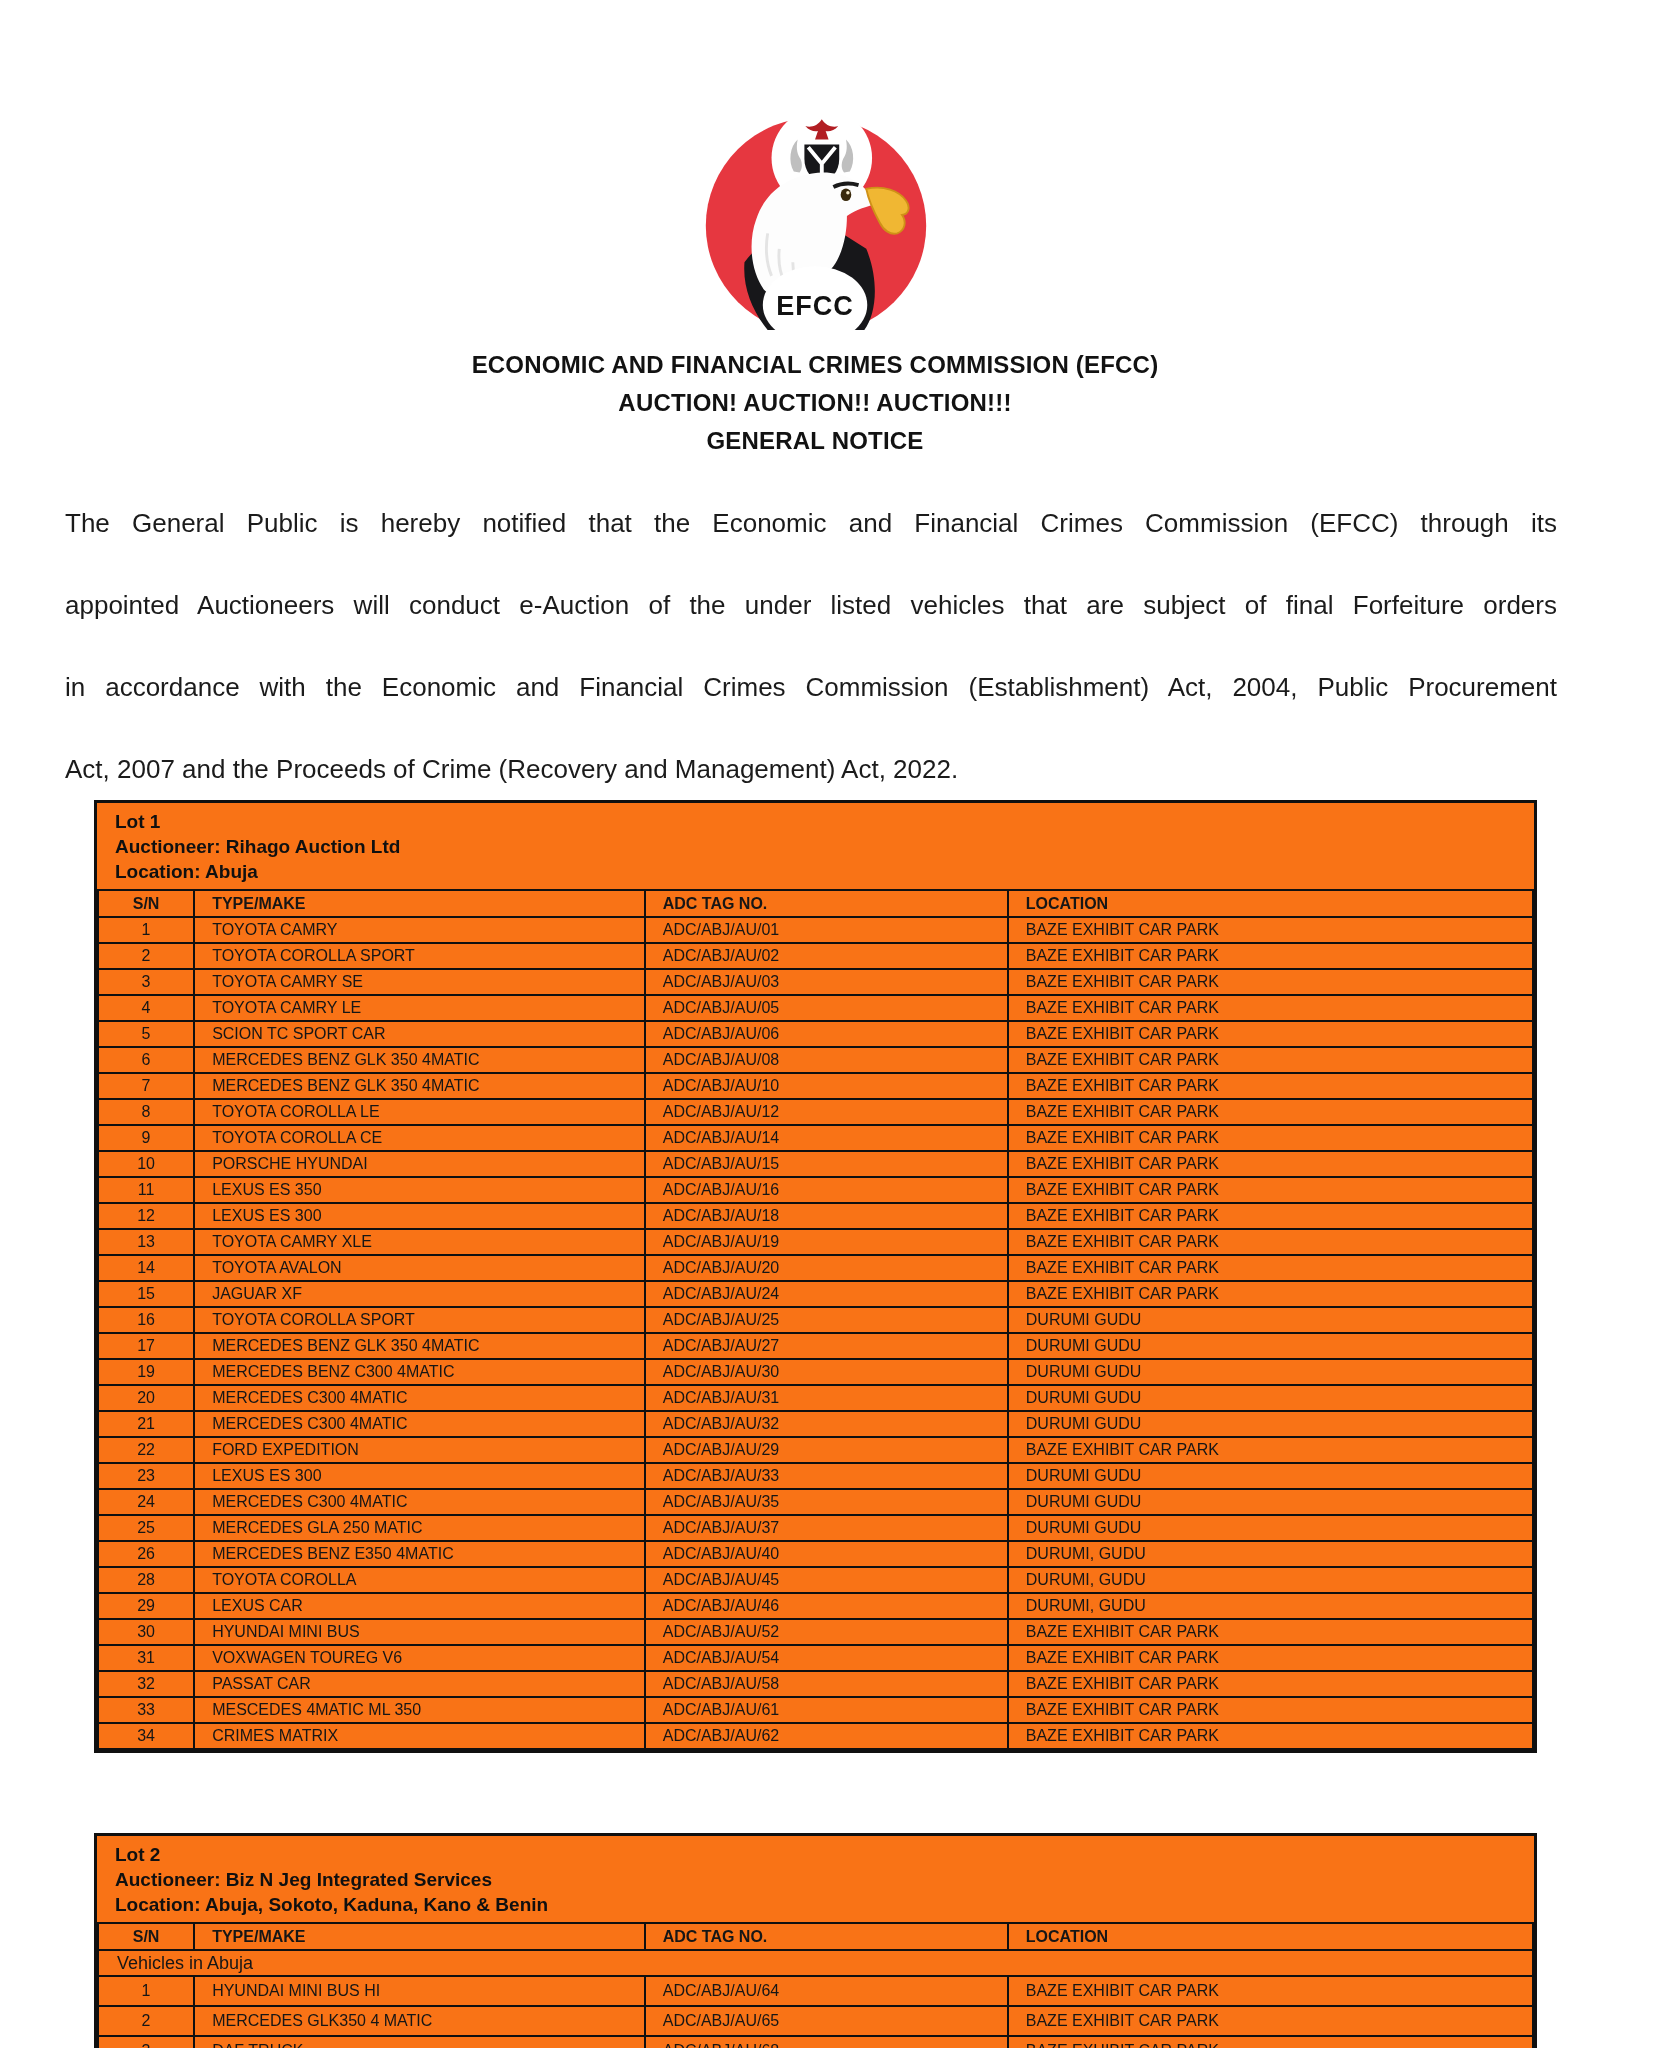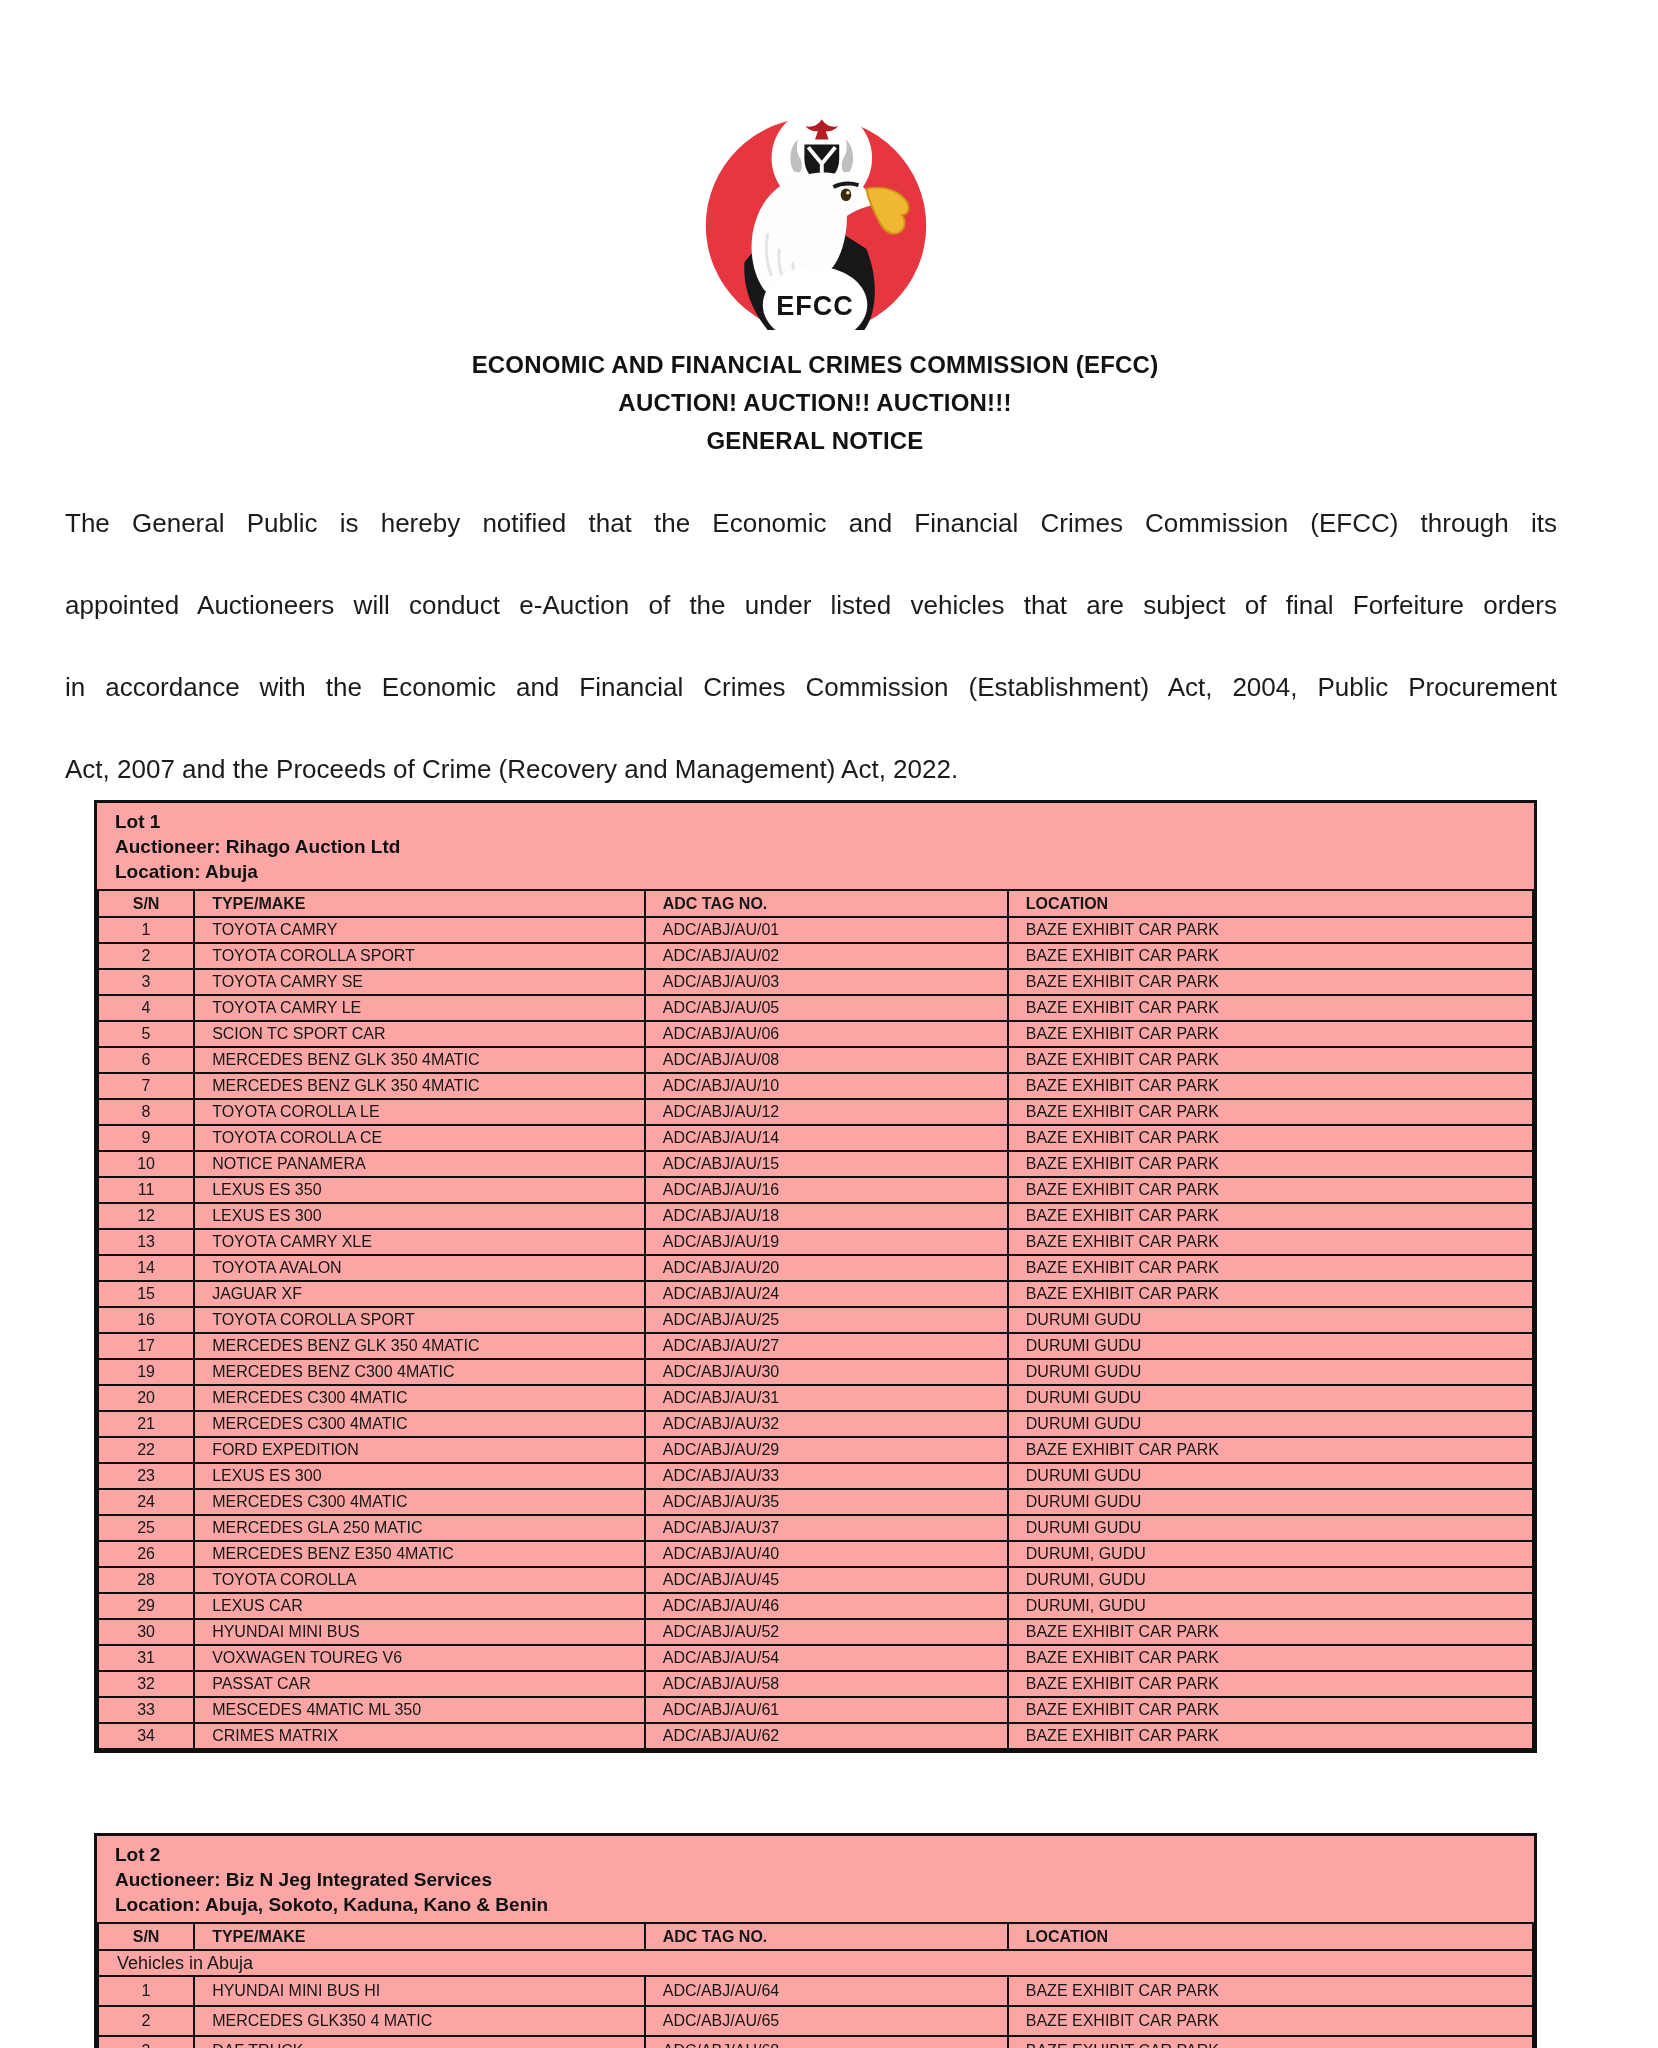--- a/index.html
+++ b/index.html
@@ -16,21 +16,21 @@
   
   .titles{width:1500px;margin:4px 0 0 65px;text-align:center;}
   .title-line{font-size:24px;font-weight:bold;line-height:38px;letter-spacing:.2px;}
 
   
   .intro{width:1492px;margin:8px 0 0 65px;font-size:26px;line-height:37px;color:#1b1b1b;}
   .intro-line{text-align:justify;text-align-last:justify;white-space:normal;margin-top:45px;}
   .intro-line.last{text-align-last:left;}
 
   
-  .lot{width:1437px;margin-left:94px;border:3px solid #101010;background:#fca5a5;}
+  .lot{width:1437px;margin-left:94px;border:3px solid #101010;background:#f97316;}
   .lot-1{margin-top:12px;}
   .lot-2{margin-top:80px;}
   .lot-head{padding:6px 0 5px 18px;}
   .lot-head div{font-size:19px;font-weight:bold;line-height:25px;color:#101010;}
 
   table{border-collapse:collapse;width:100%;table-layout:fixed;}
   col.c-sn{width:6.7%;}
   col.c-type{width:31.4%;}
   col.c-tag{width:25.3%;}
   col.c-loc{width:36.6%;}
@@ -174,21 +174,21 @@
             <td>BAZE EXHIBIT CAR PARK</td>
           </tr>
           <tr>
             <td class="sn">9</td>
             <td>TOYOTA COROLLA CE</td>
             <td>ADC/ABJ/AU/14</td>
             <td>BAZE EXHIBIT CAR PARK</td>
           </tr>
           <tr>
             <td class="sn">10</td>
-            <td>NOTICE PANAMERA</td>
+            <td>PORSCHE HYUNDAI</td>
             <td>ADC/ABJ/AU/15</td>
             <td>BAZE EXHIBIT CAR PARK</td>
           </tr>
           <tr>
             <td class="sn">11</td>
             <td>LEXUS ES 350</td>
             <td>ADC/ABJ/AU/16</td>
             <td>BAZE EXHIBIT CAR PARK</td>
           </tr>
           <tr>

